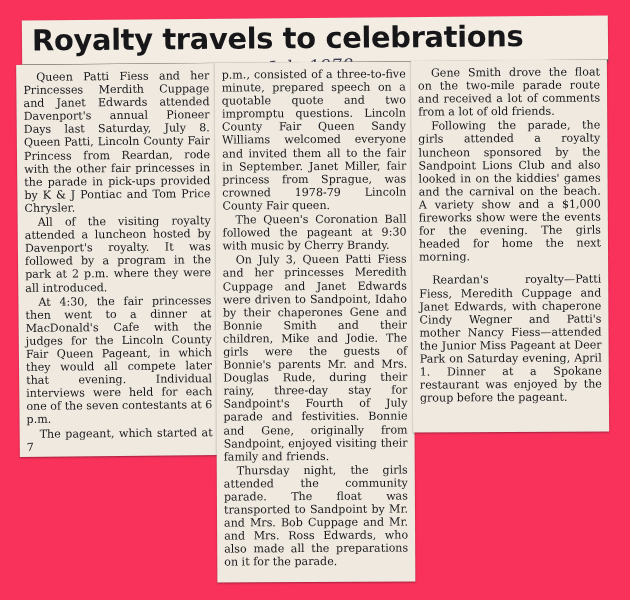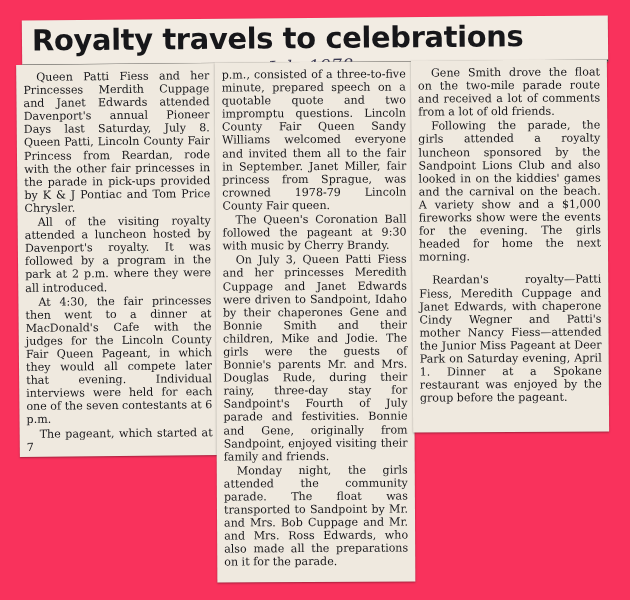--- a/index.html
+++ b/index.html
@@ -117,21 +117,21 @@
     <p>Queen Patti Fiess and her Princesses Merdith Cuppage and Janet Edwards attended Davenport's annual Pioneer Days last Saturday, July 8. Queen Patti, Lincoln County Fair Princess from Reardan, rode with the other fair princesses in the parade in pick-ups provided by K &amp; J Pontiac and Tom Price Chrysler.</p>
     <p>All of the visiting royalty attended a luncheon hosted by Davenport's royalty. It was followed by a program in the park at 2 p.m. where they were all introduced.</p>
     <p>At 4:30, the fair princesses then went to a dinner at MacDonald's Cafe with the judges for the Lincoln County Fair Queen Pageant, in which they would all compete later that evening. Individual interviews were held for each one of the seven contestants at 6 p.m.</p>
     <p>The pageant, which started at 7</p>
   </div>
 
   <div class="paper col" id="col2">
     <p class="noindent">p.m., consisted of a three-to-five minute, prepared speech on a quotable quote and two impromptu questions. Lincoln County Fair Queen Sandy Williams welcomed everyone and invited them all to the fair in September. Janet Miller, fair princess from Sprague, was crowned 1978-79 Lincoln County Fair queen.</p>
     <p>The Queen's Coronation Ball followed the pageant at 9:30 with music by Cherry Brandy.</p>
     <p>On July 3, Queen Patti Fiess and her princesses Meredith Cuppage and Janet Edwards were driven to Sandpoint, Idaho by their chaperones Gene and Bonnie Smith and their children, Mike and Jodie. The girls were the guests of Bonnie's parents Mr. and Mrs. Douglas Rude, during their rainy, three-day stay for Sandpoint's Fourth of July parade and festivities. Bonnie and Gene, originally from Sandpoint, enjoyed visiting their family and friends.</p>
-    <p>Monday night, the girls attended the community parade. The float was transported to Sandpoint by Mr. and Mrs. Bob Cuppage and Mr. and Mrs. Ross Edwards, who also made all the preparations on it for the parade.</p>
+    <p>Thursday night, the girls attended the community parade. The float was transported to Sandpoint by Mr. and Mrs. Bob Cuppage and Mr. and Mrs. Ross Edwards, who also made all the preparations on it for the parade.</p>
   </div>
 
   <div class="paper col" id="col3">
     <p>Gene Smith drove the float on the two-mile parade route and received a lot of comments from a lot of old friends.</p>
     <p>Following the parade, the girls attended a royalty luncheon sponsored by the Sandpoint Lions Club and also looked in on the kiddies' games and the carnival on the beach. A variety show and a $1,000 fireworks show were the events for the evening. The girls headed for home the next morning.</p>
     <p class="gap">Reardan's royalty—Patti Fiess, Meredith Cuppage and Janet Edwards, with chaperone Cindy Wegner and Patti's mother Nancy Fiess—attended the Junior Miss Pageant at Deer Park on Saturday evening, April 1. Dinner at a Spokane restaurant was enjoyed by the group before the pageant.</p>
   </div>
 
 </div>
 

